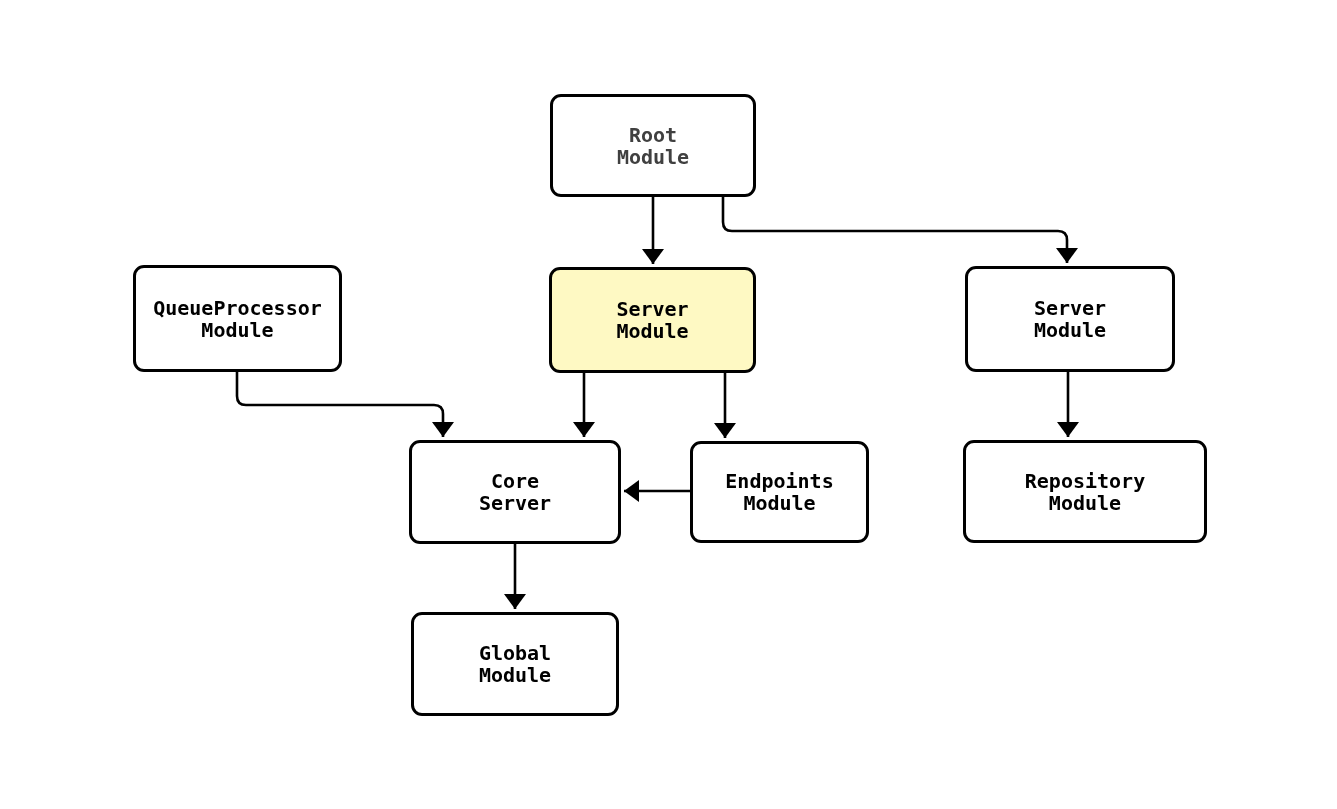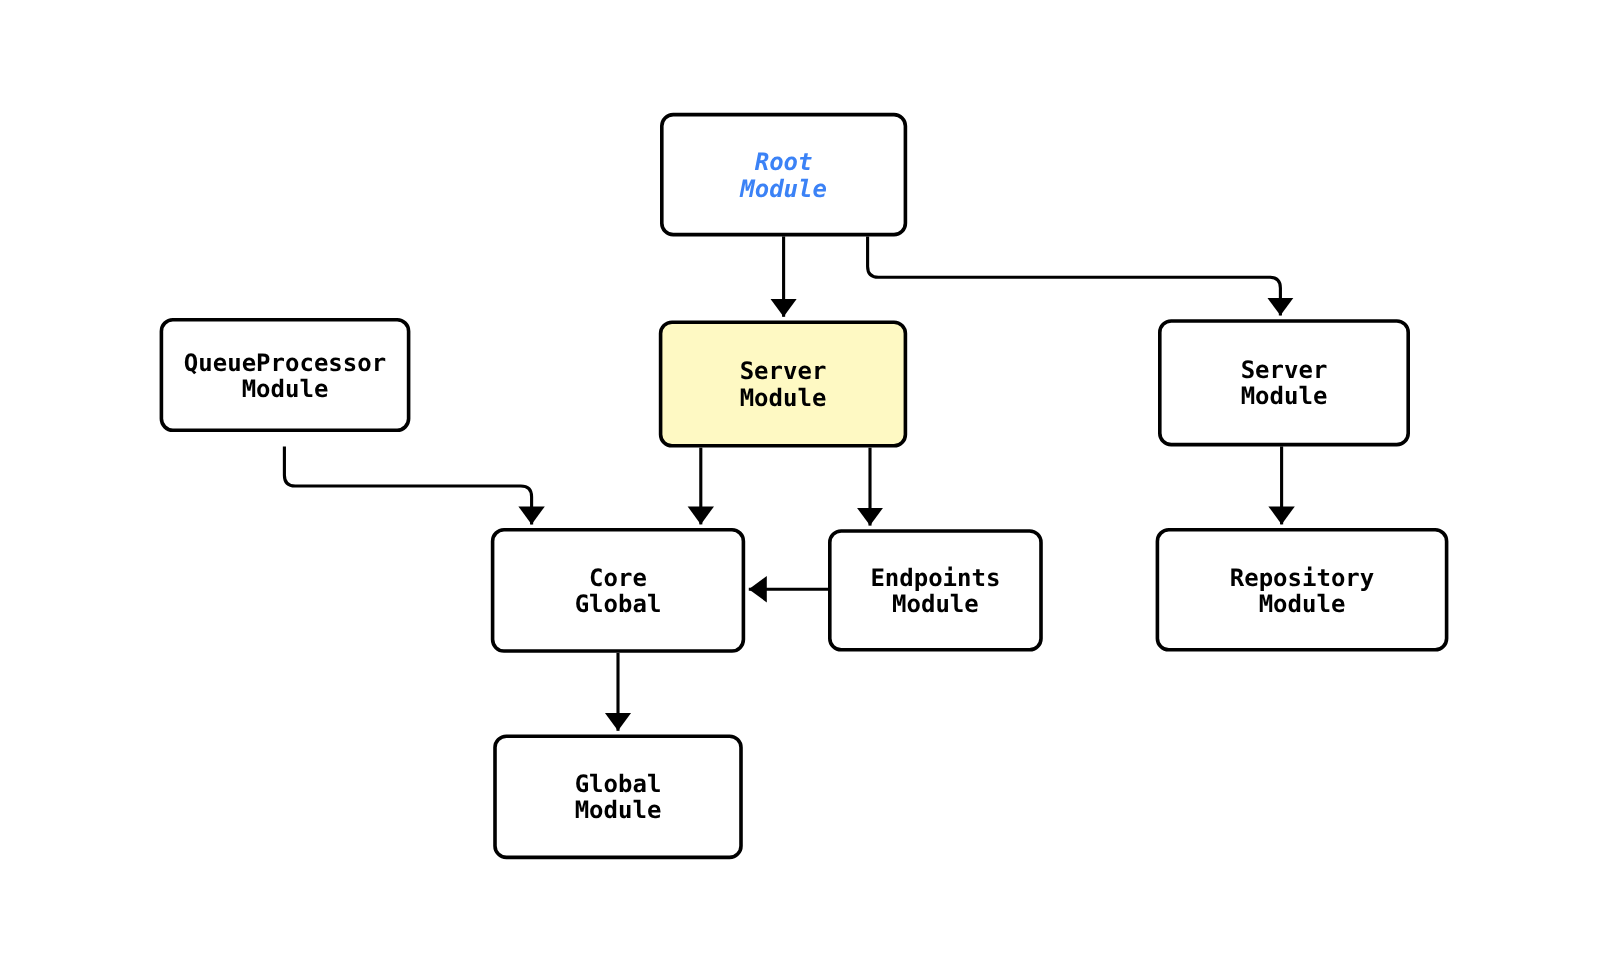--- a/index.html
+++ b/index.html
@@ -54,30 +54,30 @@
         <path d="M723,197 L723,222 Q723,231 732,231 L1058,231 Q1067,231 1067,240 L1067,263" fill="none" stroke="#000000" stroke-width="2.6" marker-end="url(#arrowhead)"></path>
         <path d="M237,372 L237,396 Q237,405 246,405 L434,405 Q443,405 443,414 L443,437" fill="none" stroke="#000000" stroke-width="2.6" marker-end="url(#arrowhead)"></path>
         <path d="M584,373 L584,437" fill="none" stroke="#000000" stroke-width="2.6" marker-end="url(#arrowhead)"></path>
         <path d="M725,373 L725,438" fill="none" stroke="#000000" stroke-width="2.6" marker-end="url(#arrowhead)"></path>
         <path d="M690,491 L624,491" fill="none" stroke="#000000" stroke-width="2.6" marker-end="url(#arrowhead)"></path>
         <path d="M1068,372 L1068,437" fill="none" stroke="#000000" stroke-width="2.6" marker-end="url(#arrowhead)"></path>
         <path d="M515,544 L515,609" fill="none" stroke="#000000" stroke-width="2.6" marker-end="url(#arrowhead)"></path>
       </g>
   </svg>
   <div id="node-group">
-      <div class="node" style="left: 550px; top: 94px; width: 206px; height: 103px; border-color: rgb(0, 0, 0); background: rgb(255, 255, 255); color: #3b82f6; font-style: italic;">Root
+      <div class="node" style="left: 550px; top: 94px; width: 206px; height: 103px; border-color: rgb(0, 0, 0); background: rgb(255, 255, 255); color: #404040;">Root
 Module</div>
-      <div class="node" style="left: 133px; top: 265px; width: 209px; height: 95px; border-color: rgb(0, 0, 0); background: rgb(255, 255, 255); color: rgb(0, 0, 0);">QueueProcessor
+      <div class="node" style="left: 133px; top: 265px; width: 209px; height: 107px; border-color: rgb(0, 0, 0); background: rgb(255, 255, 255); color: rgb(0, 0, 0);">QueueProcessor
 Module</div>
       <div class="node" style="left: 549px; top: 267px; width: 207px; height: 106px; border-color: rgb(0, 0, 0); background: #fef9c3; color: rgb(0, 0, 0);">Server
 Module</div>
       <div class="node" style="left: 965px; top: 266px; width: 210px; height: 106px; border-color: rgb(0, 0, 0); background: rgb(255, 255, 255); color: rgb(0, 0, 0);">Server
 Module</div>
       <div class="node" style="left: 409px; top: 440px; width: 212px; height: 104px; border-color: rgb(0, 0, 0); background: rgb(255, 255, 255); color: rgb(0, 0, 0);">Core
-Global</div>
+Server</div>
       <div class="node" style="left: 690px; top: 441px; width: 179px; height: 102px; border-color: rgb(0, 0, 0); background: rgb(255, 255, 255); color: rgb(0, 0, 0);">Endpoints
 Module</div>
       <div class="node" style="left: 963px; top: 440px; width: 244px; height: 103px; border-color: rgb(0, 0, 0); background: rgb(255, 255, 255); color: rgb(0, 0, 0);">Repository
 Module</div>
       <div class="node" style="left: 411px; top: 612px; width: 208px; height: 104px; border-color: rgb(0, 0, 0); background: rgb(255, 255, 255); color: rgb(0, 0, 0);">Global
 Module</div>
     </div>
 </div>
 
 </body></html>

